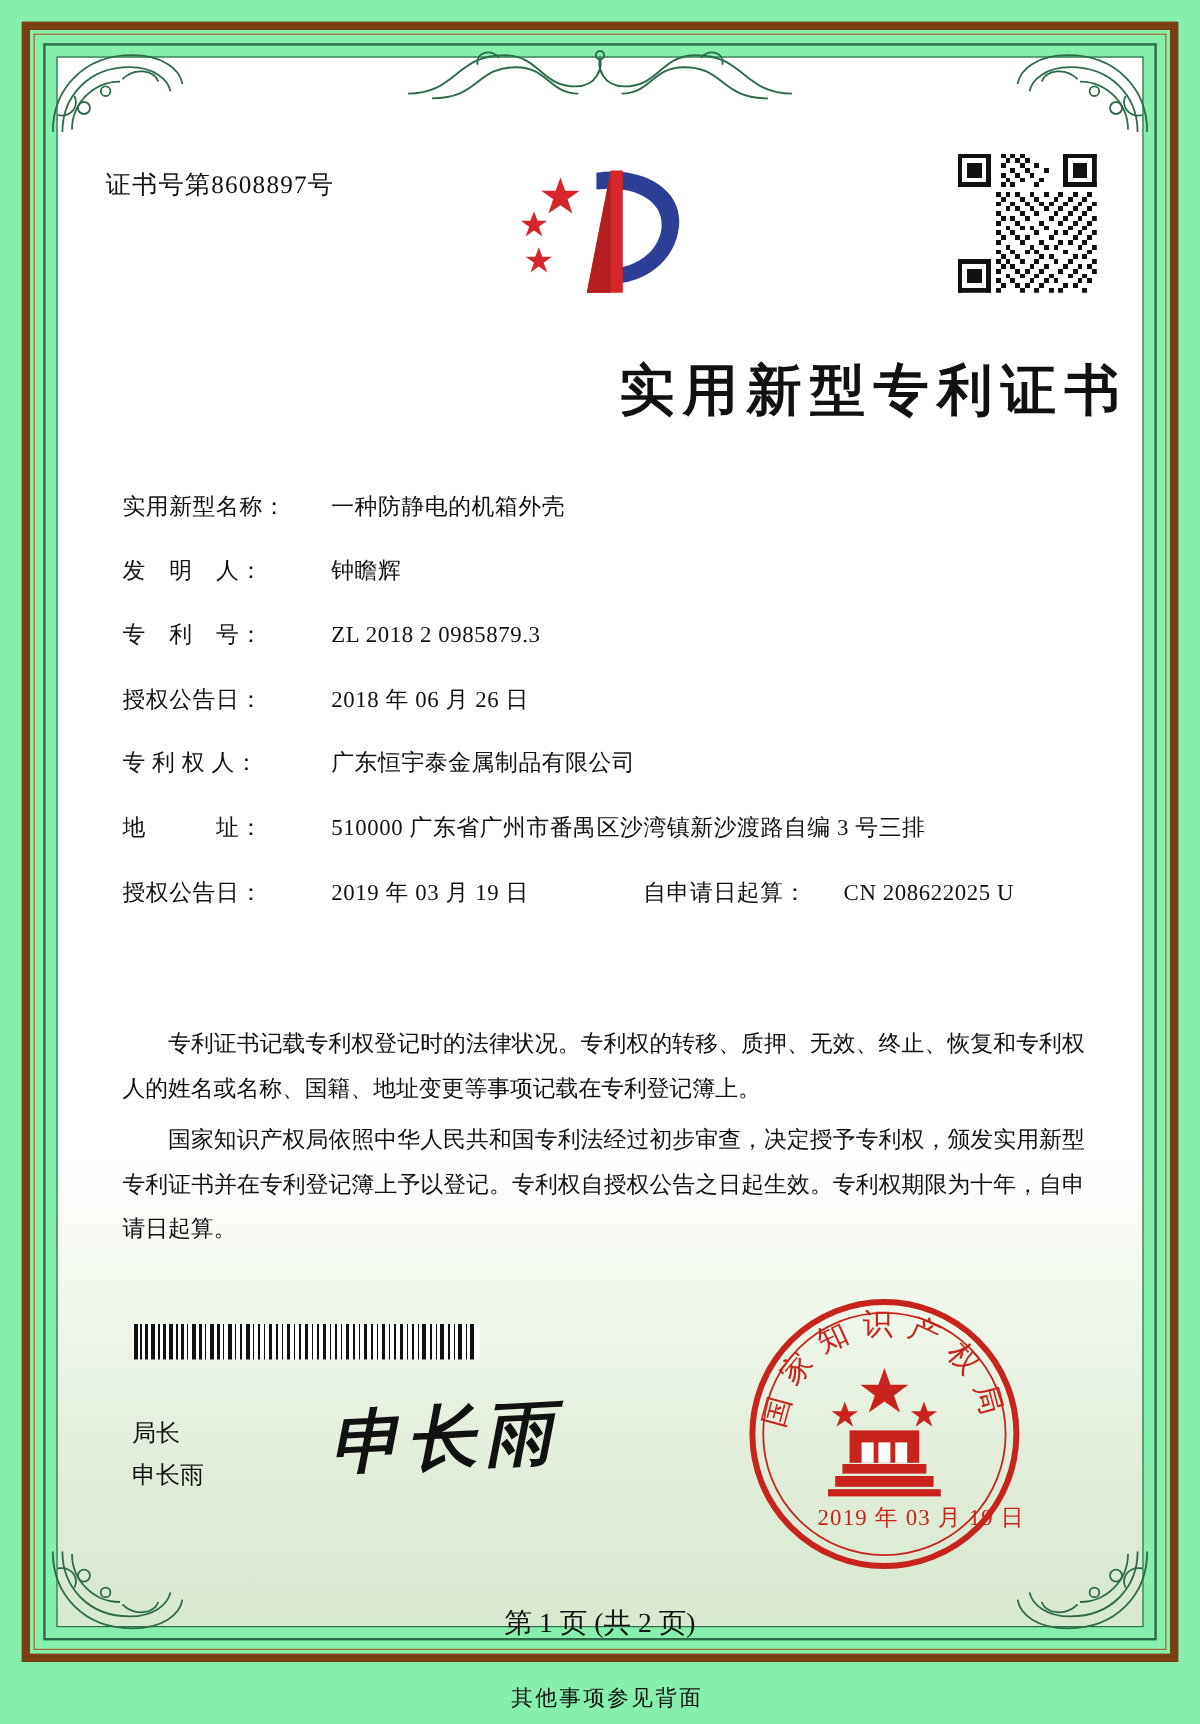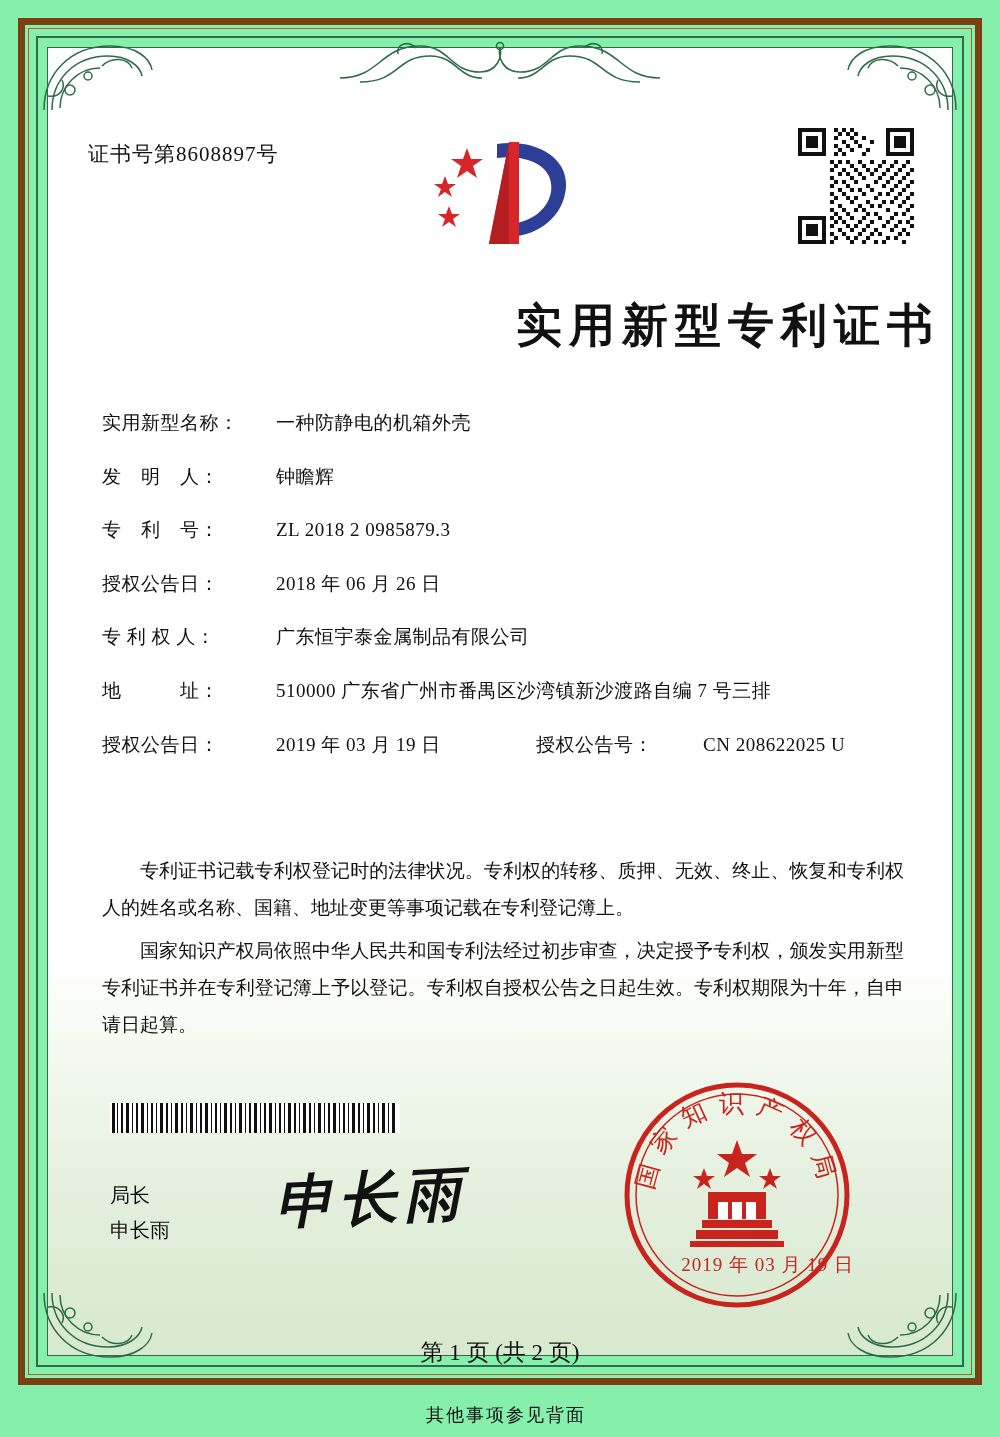--- a/index.html
+++ b/index.html
@@ -540,28 +540,28 @@
       </div>
 
       <div class="field-row">
         <div class="field-label">专 利 权 人：</div>
         <div class="field-value">广东恒宇泰金属制品有限公司</div>
       </div>
 
       <div class="field-row">
         <div class="field-label">地　　　址：</div>
         <div>
-          <div class="field-value wrap2">510000 广东省广州市番禺区沙湾镇新沙渡路自编 7 号三排</div>
+          <div class="field-value wrap2">510000 广东省广州市番禺区沙湾镇新沙渡路自编 3 号三排</div>
         </div>
       </div>
 
       <div class="field-row dual">
         <div class="field-label">授权公告日：</div>
         <div class="field-value">2019 年 03 月 19 日</div>
-        <div class="field-label2">授权公告号：</div>
+        <div class="field-label2">自申请日起算：</div>
         <div class="field-value">CN 208622025 U</div>
       </div>
 
     </div>
 
     <div class="paragraphs">
       <p>专利证书记载专利权登记时的法律状况。专利权的转移、质押、无效、终止、恢复和专利权人的姓名或名称、国籍、地址变更等事项记载在专利登记簿上。</p>
       <p>国家知识产权局依照中华人民共和国专利法经过初步审查，决定授予专利权，颁发实用新型专利证书并在专利登记簿上予以登记。专利权自授权公告之日起生效。专利权期限为十年，自申请日起算。</p>
     </div>
 

